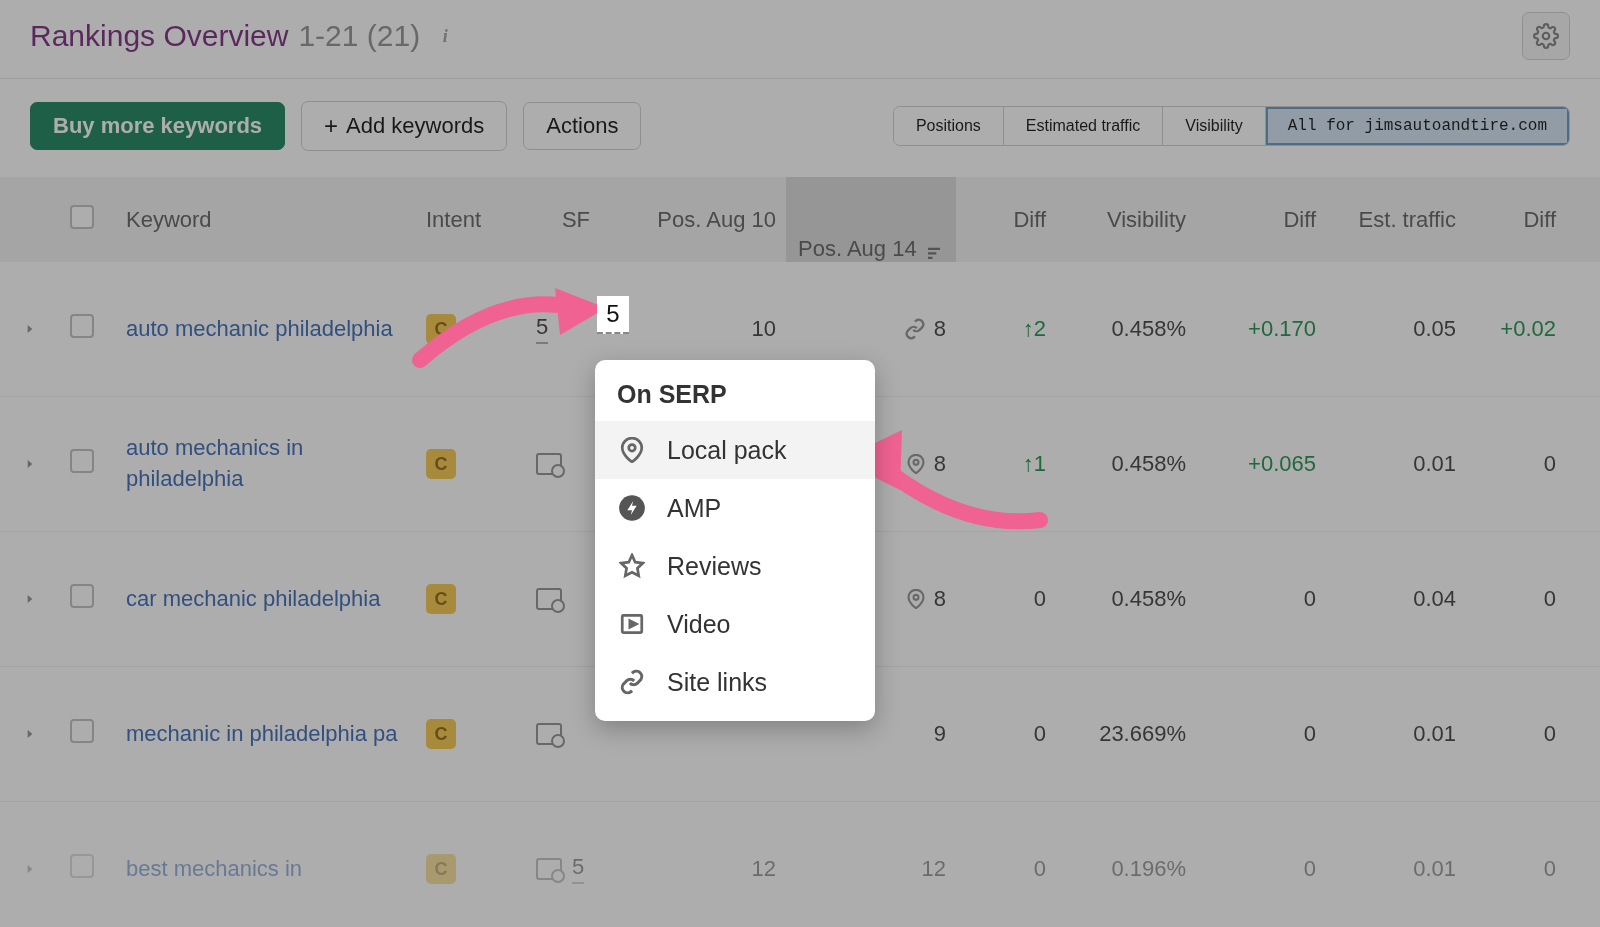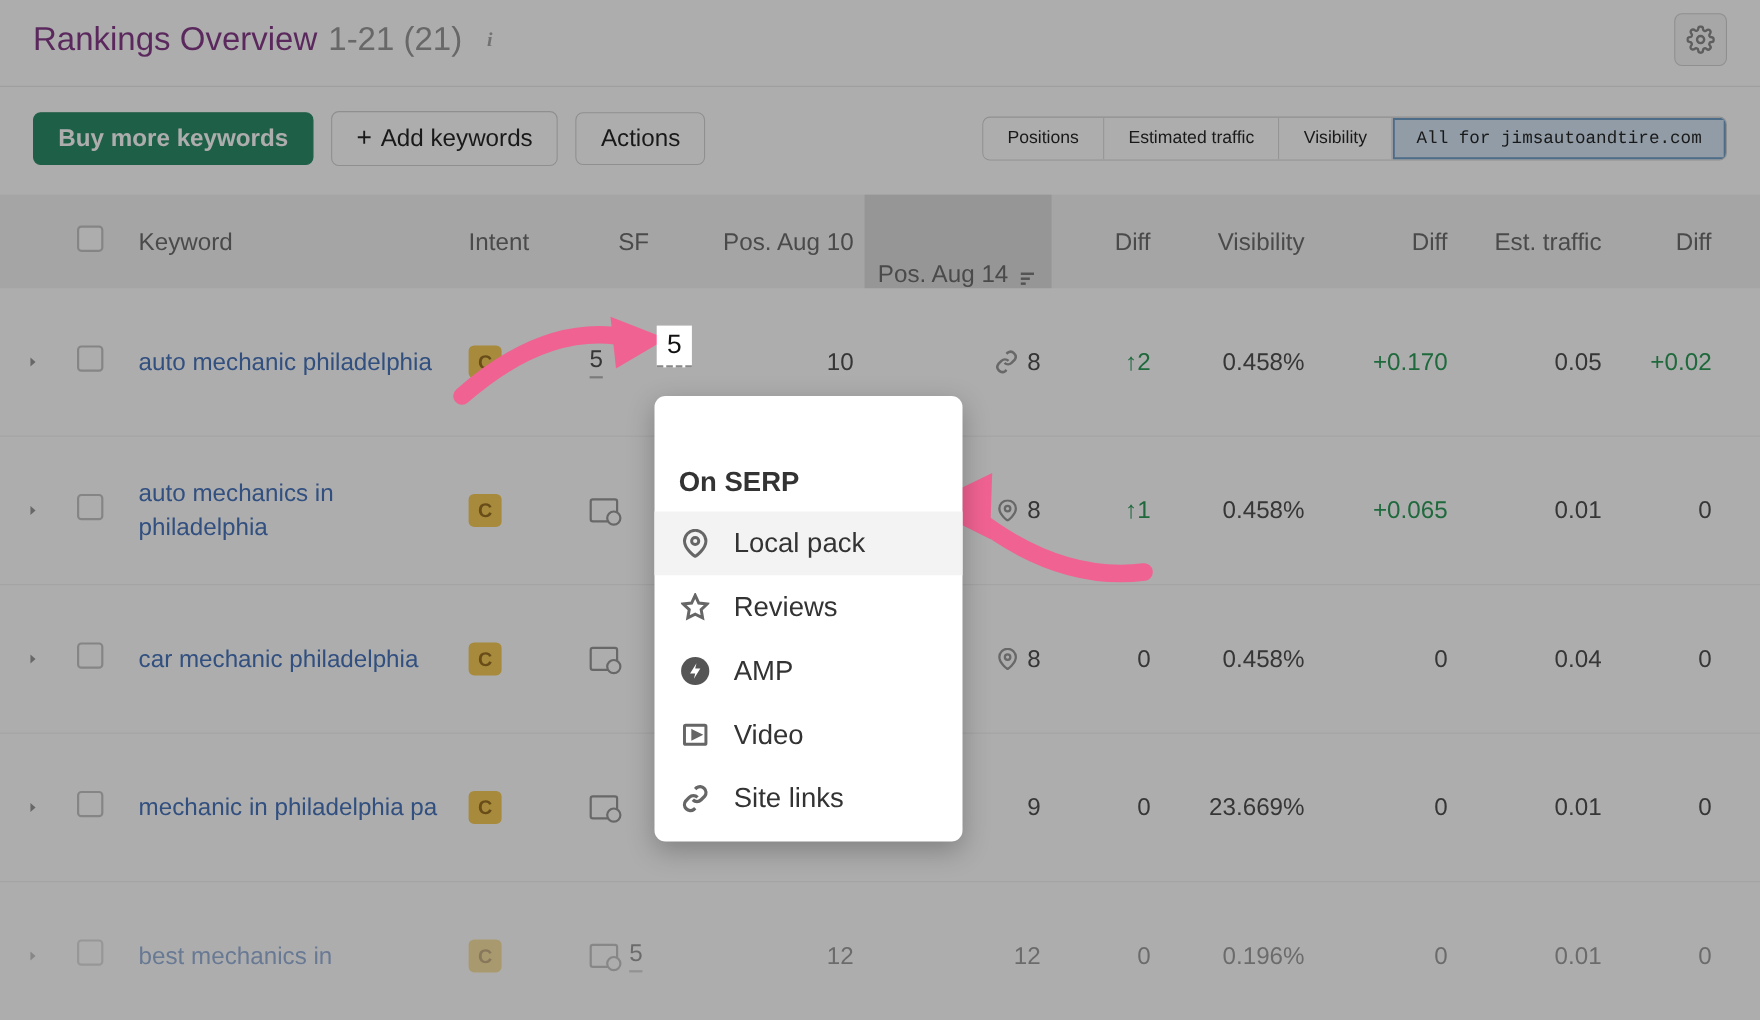--- a/index.html
+++ b/index.html
@@ -32,21 +32,21 @@
 .sf-icon::after { content: ''; position: absolute; bottom: -5px; right: -5px; width: 10px; height: 10px; border: 2px solid #888; border-radius: 50%; background: #fff; }
 .num { color: #333; }
 .text-right { text-align: right; }
 .pos-cell { display: flex; align-items: center; gap: 8px; justify-content: flex-end; }
 .icon-link { width: 22px; height: 22px; }
 .icon-pin { width: 20px; height: 20px; }
 .diff-up { color: #0b8a3e; }
 .diff-plus { color: #0b8a3e; }
 .sf-highlight { position: absolute; z-index: 200; left: 597px; top: 296px; width: 32px; height: 38px; background: #fff; color: #111; font-size: 24px; display: flex; align-items: center; justify-content: center; border-bottom: 2px dashed #888; }
 .popover { position: absolute; z-index: 200; left: 595px; top: 360px; width: 280px; background: #fff; border-radius: 10px; box-shadow: 0 8px 24px rgba(0,0,0,0.25); padding: 16px 0 10px; }
-.popover-title { font-size: 25px; font-weight: 700; padding: 4px 22px 12px; margin-top: 44px; }
+.popover-title { font-size: 25px; font-weight: 700; padding: 4px 22px 12px; }
 .popover-item { display: flex; align-items: center; gap: 20px; padding: 14px 22px; font-size: 25px; cursor: pointer; }
 .popover-item.hover { background: #f3f3f3; }
 .pop-icon { width: 30px; height: 30px; display: flex; align-items: center; justify-content: center; color: #555; }
 .arrow-annot { position: absolute; z-index: 190; }
 .arrow1 { left: 410px; top: 280px; width: 200px; height: 100px; }
 .arrow2 { left: 830px; top: 420px; width: 230px; height: 120px; }
 .faded { opacity: 0.55; }
 </style>
 </head>
 <body>
@@ -229,34 +229,34 @@
         <span class="pop-icon">
           <svg viewBox="0 0 24 24" width="26" height="26" fill="none" stroke="#666" stroke-width="2.5">
             <path d="M21 10c0 7-9 13-9 13s-9-6-9-13a9 9 0 0 1 18 0z"></path>
             <circle cx="12" cy="10" r="3"></circle>
           </svg>
         </span>
         <span>Local pack</span>
       </div>
       <div class="popover-item">
         <span class="pop-icon">
-          <svg viewBox="0 0 24 24" width="26" height="26" fill="none" stroke="#666" stroke-width="2.5">
-            <polygon points="12 2 15 8.5 22 9.3 17 14 18.2 21 12 17.8 5.8 21 7 14 2 9.3 9 8.5 12 2"></polygon>
-          </svg>
-        </span>
-        <span>Reviews</span>
-      </div>
-      <div class="popover-item">
-        <span class="pop-icon">
           <svg viewBox="0 0 24 24" width="28" height="28">
             <circle cx="12" cy="12" r="11" fill="#555"></circle>
             <path d="M13 6l-5 8h4l-1 4 5-8h-4z" fill="#fff"></path>
           </svg>
         </span>
         <span>AMP</span>
+      </div>
+      <div class="popover-item">
+        <span class="pop-icon">
+          <svg viewBox="0 0 24 24" width="26" height="26" fill="none" stroke="#666" stroke-width="2.5">
+            <polygon points="12 2 15 8.5 22 9.3 17 14 18.2 21 12 17.8 5.8 21 7 14 2 9.3 9 8.5 12 2"></polygon>
+          </svg>
+        </span>
+        <span>Reviews</span>
       </div>
       <div class="popover-item">
         <span class="pop-icon">
           <svg viewBox="0 0 24 24" width="26" height="26" fill="none" stroke="#666" stroke-width="2.5">
             <rect x="3" y="4" width="18" height="16" rx="1"></rect>
             <polygon points="10 9 16 12 10 15" fill="#666"></polygon>
           </svg>
         </span>
         <span>Video</span>
       </div>

